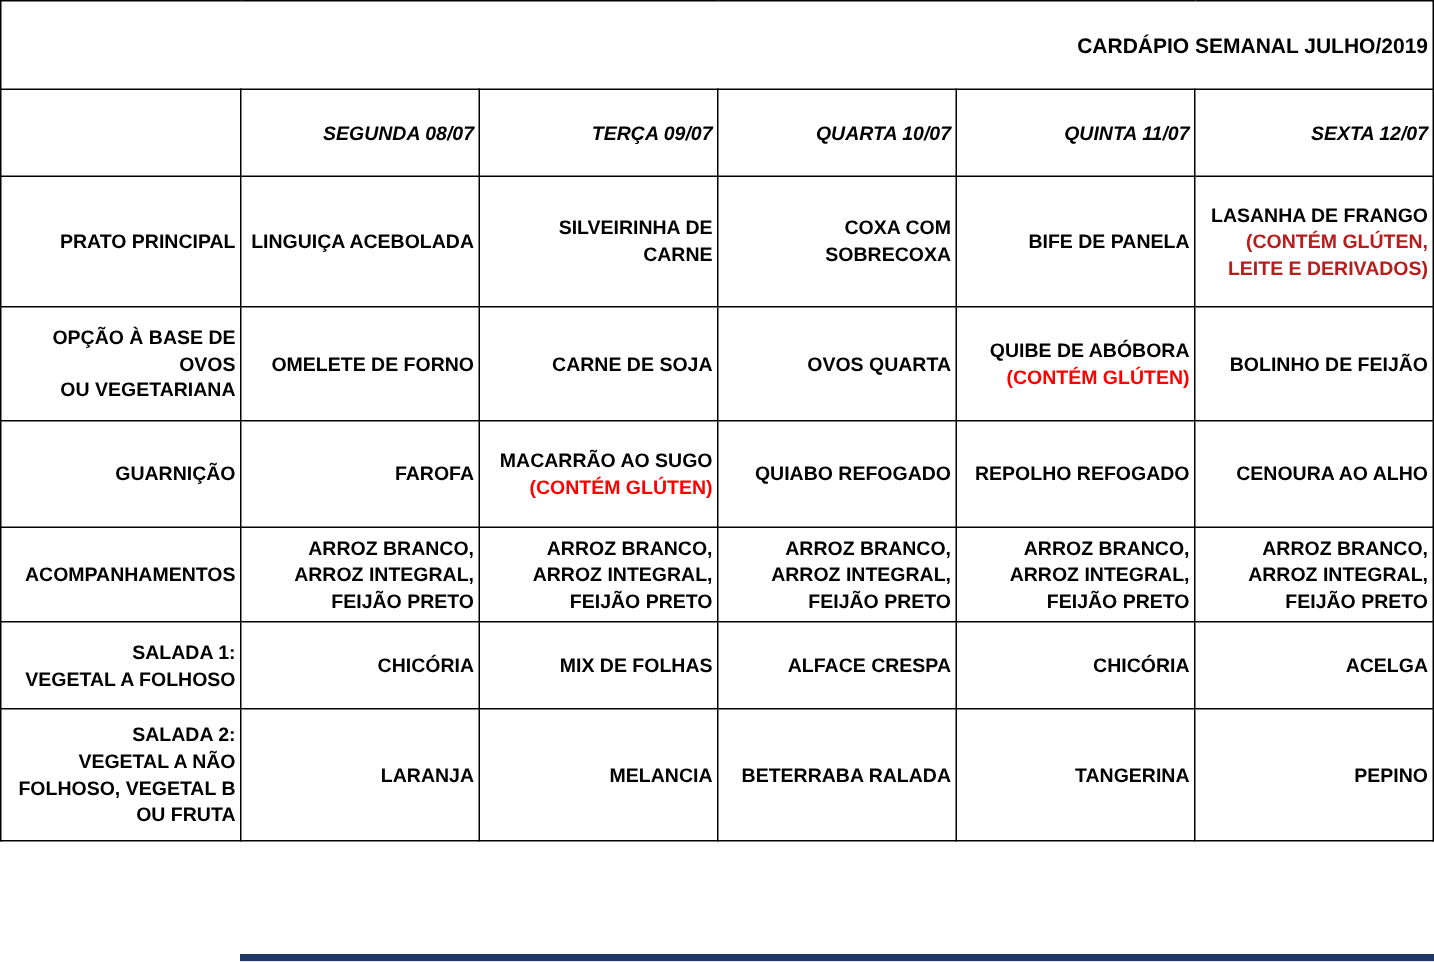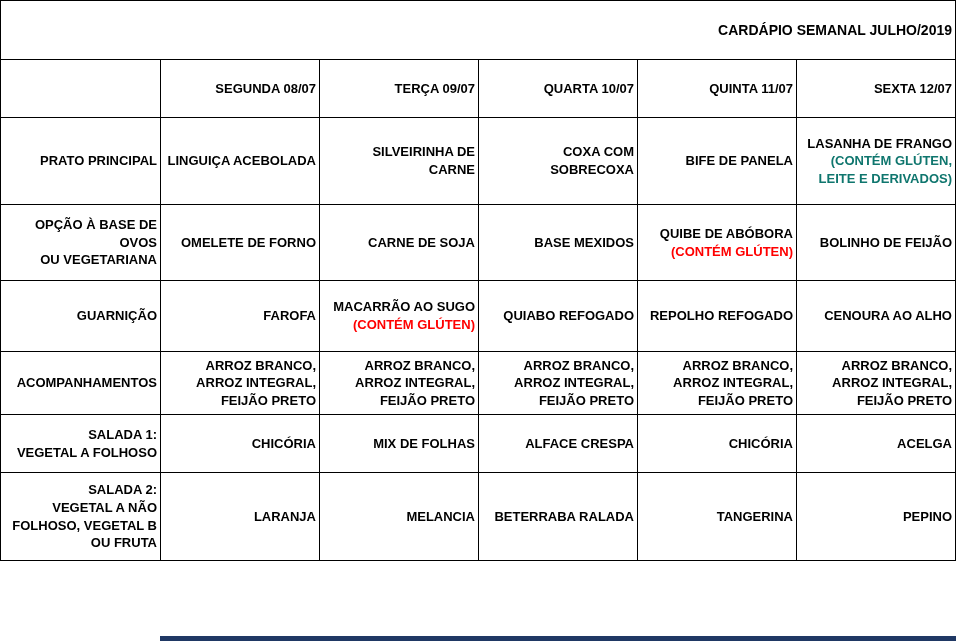--- a/index.html
+++ b/index.html
@@ -24,21 +24,21 @@
     border: 1px solid #000000;
     text-align: right;
     vertical-align: middle;
     font-weight: bold;
     font-size: 13px;
     line-height: 1.35;
     padding: 2px 3px;
     overflow: hidden;
   }
   .row-title td { height: 59px; font-size: 14px; }
-  .row-head  td { height: 58px; }
+  .row-head  td { height: 58px; font-style: italic; }
   .r1 td { height: 87px; }
   .r2 td { height: 76px; }
   .r3 td { height: 71px; }
   .r4 td { height: 63px; }
   .r5 td { height: 58px; }
   .r6 td { height: 88px; }
   .r7 td { height: 39px; }
   .r8 td { height: 37px; }
   .row-label { white-space: pre-line; }
   .note { font-weight: bold; }
@@ -91,37 +91,37 @@
       <td>
             <div>COXA COM SOBRECOXA</div>
             <div class="note" style="color: rgb(255, 0, 0);"></div>
           </td>
       <td>
             <div>BIFE DE PANELA</div>
             <div class="note" style="color: rgb(255, 0, 0);"></div>
           </td>
       <td>
             <div>LASANHA DE FRANGO</div>
-            <div class="note" style="color: #0f766e;">(CONTÉM GLÚTEN, LEITE E DERIVADOS)</div>
+            <div class="note" style="color: #b91c1c;">(CONTÉM GLÚTEN, LEITE E DERIVADOS)</div>
           </td>
     </tr>
 
     <tr class="r2">
       <td class="row-label">OPÇÃO À BASE DE OVOS
 OU VEGETARIANA</td>
       <td>
             <div>OMELETE DE FORNO</div>
             <div class="note" style="color: rgb(255, 0, 0);"></div>
           </td>
       <td>
             <div>CARNE DE SOJA</div>
             <div class="note" style="color: rgb(255, 0, 0);"></div>
           </td>
       <td>
-            <div>BASE MEXIDOS</div>
+            <div>OVOS QUARTA</div>
             <div class="note" style="color: rgb(255, 0, 0);"></div>
           </td>
       <td>
             <div>QUIBE DE ABÓBORA</div>
             <div class="note" style="color: rgb(255, 0, 0);">(CONTÉM GLÚTEN)</div>
           </td>
       <td>
             <div>BOLINHO DE FEIJÃO</div>
             <div class="note" style="color: rgb(255, 0, 0);"></div>
           </td>

